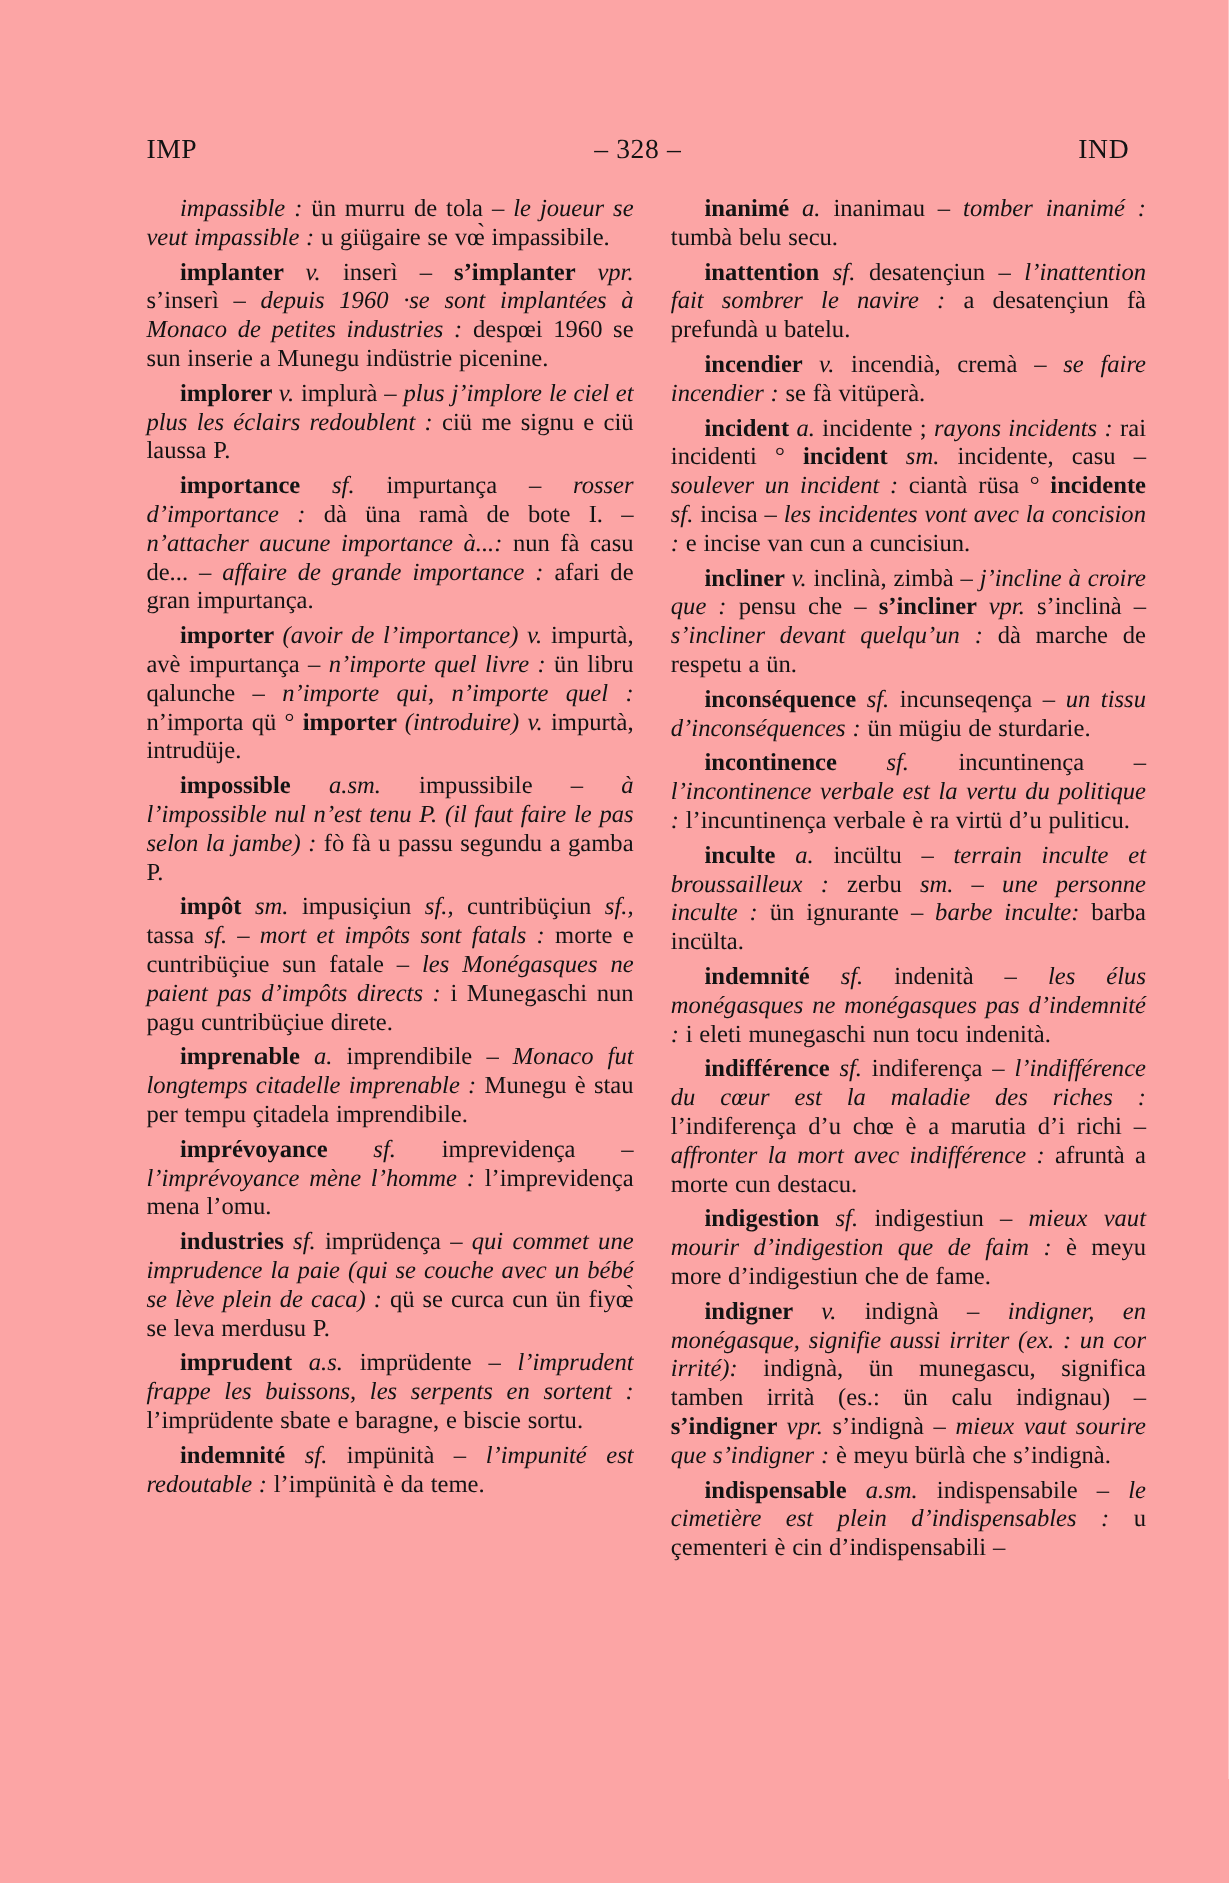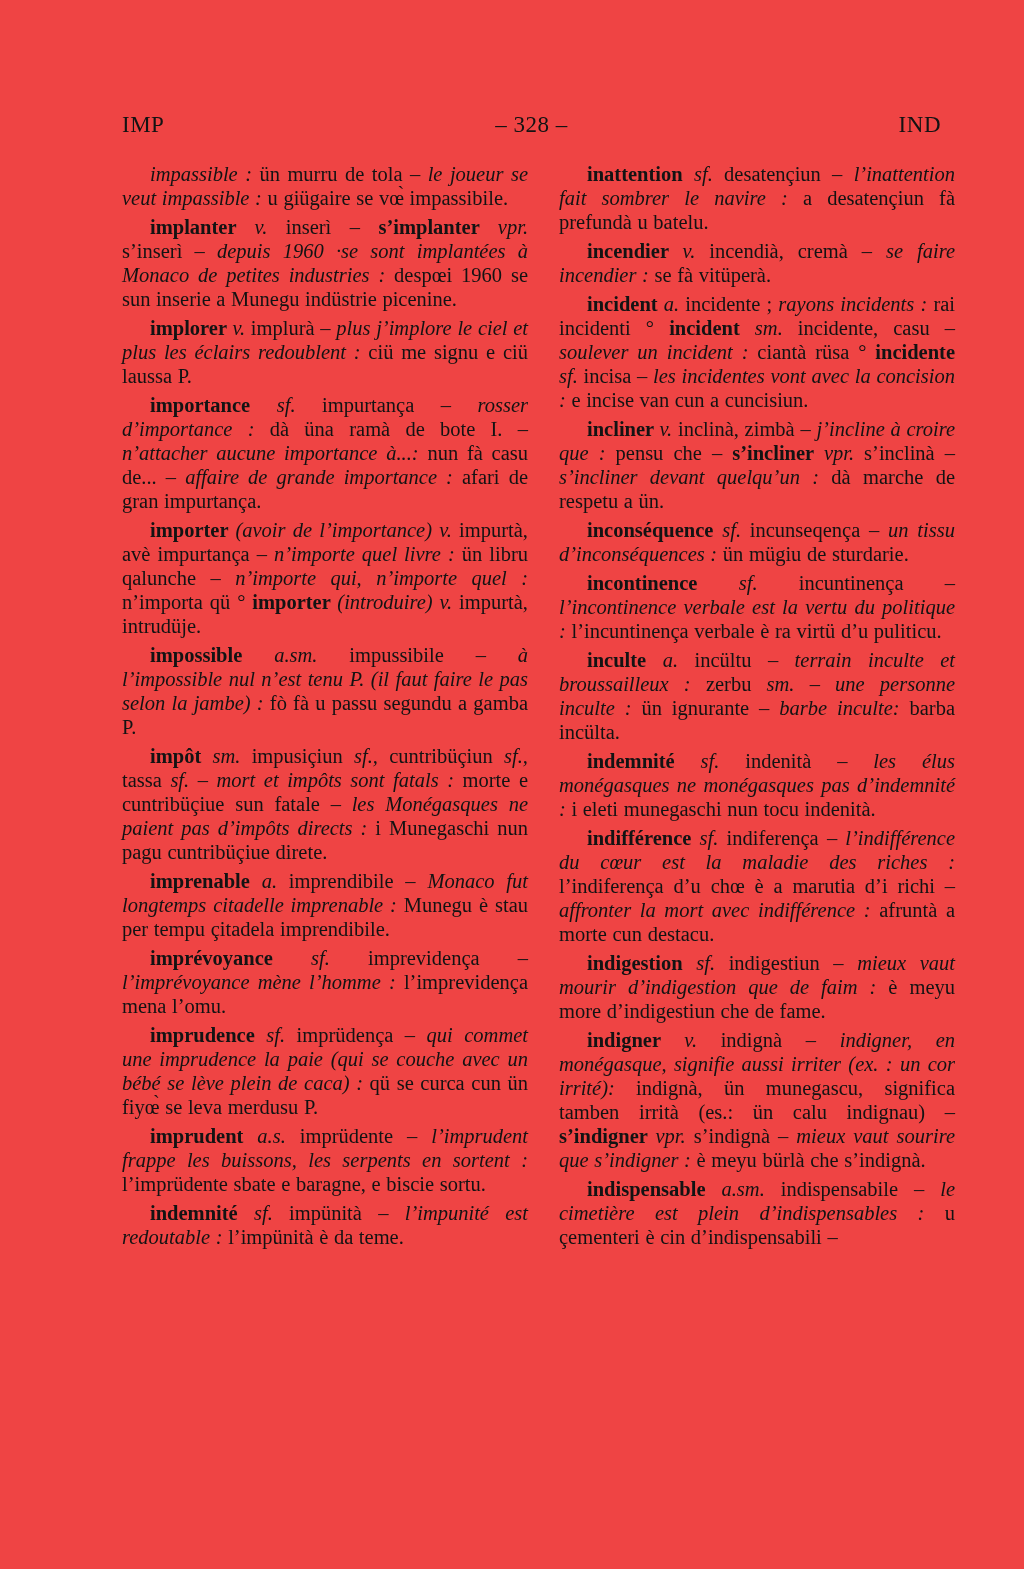--- a/index.html
+++ b/index.html
@@ -1,21 +1,21 @@
 <!DOCTYPE html>
 <html lang="fr"><head>
 <meta charset="utf-8">
 <style>
   html,body{margin:0;padding:0;background:#ffffff;}
   .page{
     position:relative;
     width:1024px;
     height:1569px;
     box-sizing:border-box;
-    background:#ef4444;
+    background:#fca5a5;
     color:#131313;
     font-family:"Liberation Serif", serif;
     padding:112px 83px 0 122px;
     overflow:hidden;
   }
   .page-header{
     display:grid;
     grid-template-columns:1fr auto 1fr;
     align-items:baseline;
     font-size:23px;
@@ -56,25 +56,26 @@
     <div class="col">
         <p class="entry"><span class="seg-i">impassible : </span><span class="seg-r">ün murru de tola – </span><span class="seg-i">le joueur se veut impassible : </span><span class="seg-r">u giügaire se vœ̀ impassibile.</span></p>
         <p class="entry"><span class="seg-b">implanter </span><span class="seg-i">v. </span><span class="seg-r">inserì – </span><span class="seg-b">s’implanter </span><span class="seg-i">vpr. </span><span class="seg-r">s’inserì – </span><span class="seg-i">depuis 1960 ·se sont implantées à Monaco de petites industries : </span><span class="seg-r">despœi 1960 se sun inserie a Munegu indüstrie picenine.</span></p>
         <p class="entry"><span class="seg-b">implorer </span><span class="seg-i">v. </span><span class="seg-r">implurà – </span><span class="seg-i">plus j’implore le ciel et plus les éclairs redoublent : </span><span class="seg-r">ciü me signu e ciü laussa P.</span></p>
         <p class="entry"><span class="seg-b">importance </span><span class="seg-i">sf. </span><span class="seg-r">impurtança – </span><span class="seg-i">rosser d’importance : </span><span class="seg-r">dà üna ramà de bote I. – </span><span class="seg-i">n’attacher aucune importance à...: </span><span class="seg-r">nun fà casu de... – </span><span class="seg-i">affaire de grande importance : </span><span class="seg-r">afari de gran impurtança.</span></p>
         <p class="entry"><span class="seg-b">importer </span><span class="seg-i">(avoir de l’importance) v. </span><span class="seg-r">impurtà, avè impurtança – </span><span class="seg-i">n’importe quel livre : </span><span class="seg-r">ün libru qalunche – </span><span class="seg-i">n’importe qui, n’importe quel : </span><span class="seg-r">n’importa qü ° </span><span class="seg-b">importer </span><span class="seg-i">(introduire) v. </span><span class="seg-r">impurtà, intrudüje.</span></p>
         <p class="entry"><span class="seg-b">impossible </span><span class="seg-i">a.sm. </span><span class="seg-r">impussibile – </span><span class="seg-i">à l’impossible nul n’est tenu P. (il faut faire le pas selon la jambe) : </span><span class="seg-r">fò fà u passu segundu a gamba P.</span></p>
         <p class="entry"><span class="seg-b">impôt </span><span class="seg-i">sm. </span><span class="seg-r">impusiçiun </span><span class="seg-i">sf., </span><span class="seg-r">cuntribüçiun </span><span class="seg-i">sf., </span><span class="seg-r">tassa </span><span class="seg-i">sf. </span><span class="seg-r">– </span><span class="seg-i">mort et impôts sont fatals : </span><span class="seg-r">morte e cuntribüçiue sun fatale – </span><span class="seg-i">les Monégasques ne paient pas d’impôts directs : </span><span class="seg-r">i Munegaschi nun pagu cuntribüçiue direte.</span></p>
         <p class="entry"><span class="seg-b">imprenable </span><span class="seg-i">a. </span><span class="seg-r">imprendibile – </span><span class="seg-i">Monaco fut longtemps citadelle imprenable : </span><span class="seg-r">Munegu è stau per tempu çitadela imprendibile.</span></p>
         <p class="entry"><span class="seg-b">imprévoyance </span><span class="seg-i">sf. </span><span class="seg-r">imprevidença – </span><span class="seg-i">l’imprévoyance mène l’homme : </span><span class="seg-r">l’imprevidença mena l’omu.</span></p>
-        <p class="entry"><span class="seg-b">imprudence </span><span class="seg-i">sf. </span><span class="seg-r">imprüdença – </span><span class="seg-i">qui commet une imprudence la paie (qui se couche avec un bébé se lève plein de caca) : </span><span class="seg-r">qü se curca cun ün fiyœ̀ se leva merdusu P.</span></p>
+        <p class="entry"><span class="seg-b">industries </span><span class="seg-i">sf. </span><span class="seg-r">imprüdença – </span><span class="seg-i">qui commet une imprudence la paie (qui se couche avec un bébé se lève plein de caca) : </span><span class="seg-r">qü se curca cun ün fiyœ̀ se leva merdusu P.</span></p>
         <p class="entry"><span class="seg-b">imprudent </span><span class="seg-i">a.s. </span><span class="seg-r">imprüdente – </span><span class="seg-i">l’imprudent frappe les buissons, les serpents en sortent : </span><span class="seg-r">l’imprüdente sbate e baragne, e biscie sortu.</span></p>
         <p class="entry"><span class="seg-b">indemnité </span><span class="seg-i">sf. </span><span class="seg-r">impünità – </span><span class="seg-i">l’impunité est redoutable : </span><span class="seg-r">l’impünità è da teme.</span></p>
       </div>
     <div class="col">
+        <p class="entry"><span class="seg-b">inanimé </span><span class="seg-i">a. </span><span class="seg-r">inanimau – </span><span class="seg-i">tomber inanimé : </span><span class="seg-r">tumbà belu secu.</span></p>
         <p class="entry"><span class="seg-b">inattention </span><span class="seg-i">sf. </span><span class="seg-r">desatençiun – </span><span class="seg-i">l’inattention fait sombrer le navire : </span><span class="seg-r">a desatençiun fà prefundà u batelu.</span></p>
         <p class="entry"><span class="seg-b">incendier </span><span class="seg-i">v. </span><span class="seg-r">incendià, cremà – </span><span class="seg-i">se faire incendier : </span><span class="seg-r">se fà vitüperà.</span></p>
         <p class="entry"><span class="seg-b">incident </span><span class="seg-i">a. </span><span class="seg-r">incidente ; </span><span class="seg-i">rayons incidents : </span><span class="seg-r">rai incidenti ° </span><span class="seg-b">incident </span><span class="seg-i">sm. </span><span class="seg-r">incidente, casu – </span><span class="seg-i">soulever un incident : </span><span class="seg-r">ciantà rüsa ° </span><span class="seg-b">incidente </span><span class="seg-i">sf. </span><span class="seg-r">incisa – </span><span class="seg-i">les incidentes vont avec la concision : </span><span class="seg-r">e incise van cun a cuncisiun.</span></p>
         <p class="entry"><span class="seg-b">incliner </span><span class="seg-i">v. </span><span class="seg-r">inclinà, zimbà – </span><span class="seg-i">j’incline à croire que : </span><span class="seg-r">pensu che – </span><span class="seg-b">s’incliner </span><span class="seg-i">vpr. </span><span class="seg-r">s’inclinà – </span><span class="seg-i">s’incliner devant quelqu’un : </span><span class="seg-r">dà marche de respetu a ün.</span></p>
         <p class="entry"><span class="seg-b">inconséquence </span><span class="seg-i">sf. </span><span class="seg-r">incunseqença – </span><span class="seg-i">un tissu d’inconséquences : </span><span class="seg-r">ün mügiu de sturdarie.</span></p>
         <p class="entry"><span class="seg-b">incontinence </span><span class="seg-i">sf. </span><span class="seg-r">incuntinença – </span><span class="seg-i">l’incontinence verbale est la vertu du politique : </span><span class="seg-r">l’incuntinença verbale è ra virtü d’u puliticu.</span></p>
         <p class="entry"><span class="seg-b">inculte </span><span class="seg-i">a. </span><span class="seg-r">incültu – </span><span class="seg-i">terrain inculte et broussailleux : </span><span class="seg-r">zerbu </span><span class="seg-i">sm. </span><span class="seg-r">– </span><span class="seg-i">une personne inculte : </span><span class="seg-r">ün ignurante – </span><span class="seg-i">barbe inculte: </span><span class="seg-r">barba incülta.</span></p>
         <p class="entry"><span class="seg-b">indemnité </span><span class="seg-i">sf. </span><span class="seg-r">indenità – </span><span class="seg-i">les élus monégasques ne monégasques pas d’indemnité : </span><span class="seg-r">i eleti munegaschi nun tocu indenità.</span></p>
         <p class="entry"><span class="seg-b">indifférence </span><span class="seg-i">sf. </span><span class="seg-r">indiferença – </span><span class="seg-i">l’indifférence du cœur est la maladie des riches : </span><span class="seg-r">l’indiferença d’u chœ è a marutia d’i richi – </span><span class="seg-i">affronter la mort avec indifférence : </span><span class="seg-r">afruntà a morte cun destacu.</span></p>
         <p class="entry"><span class="seg-b">indigestion </span><span class="seg-i">sf. </span><span class="seg-r">indigestiun – </span><span class="seg-i">mieux vaut mourir d’indigestion que de faim : </span><span class="seg-r">è meyu more d’indigestiun che de fame.</span></p>

